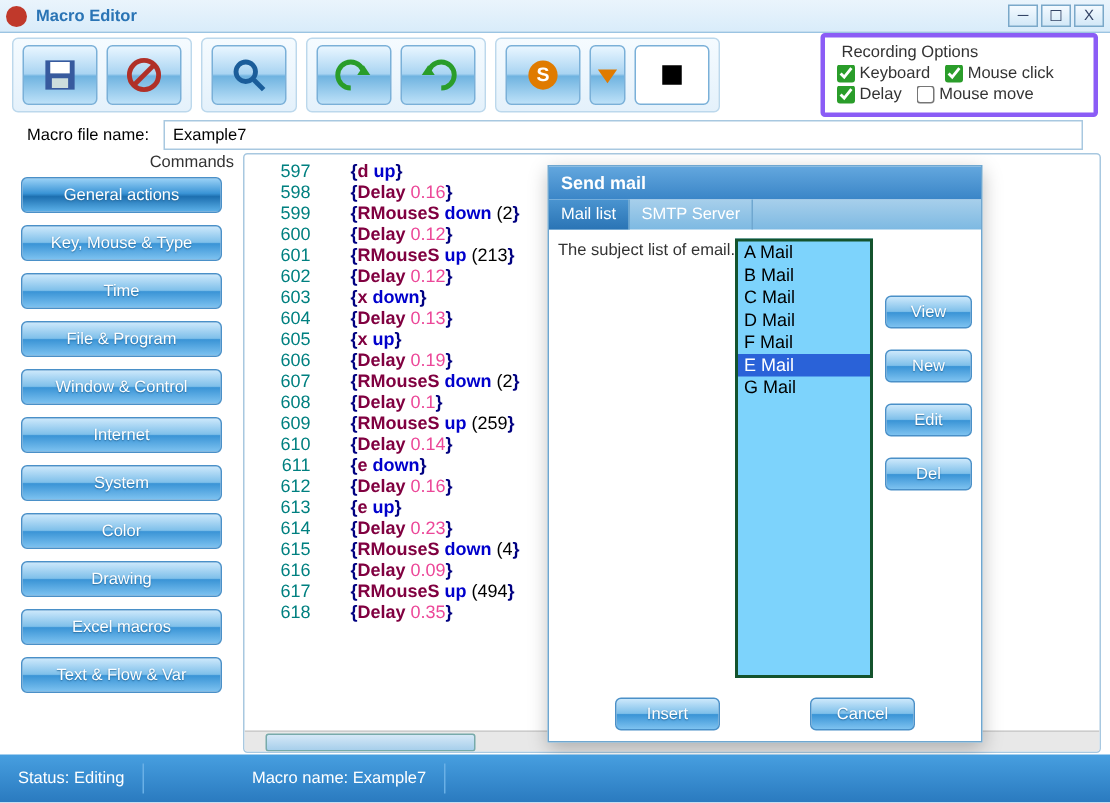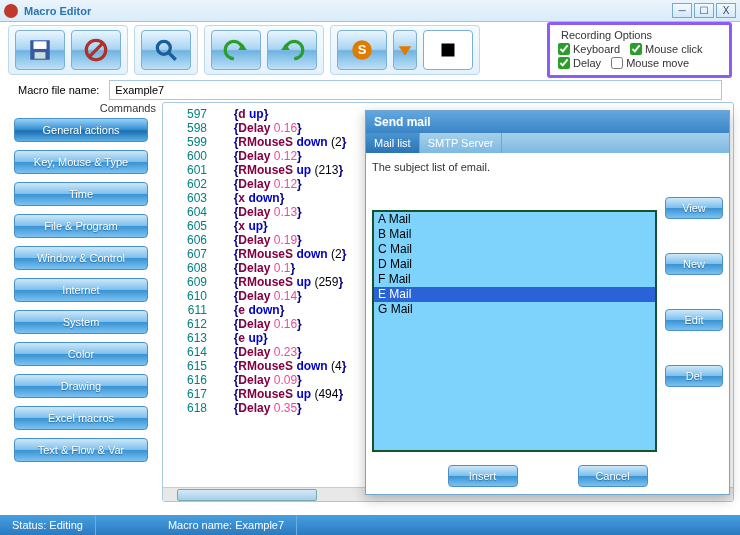--- a/index.html
+++ b/index.html
@@ -39,37 +39,37 @@
 .code .ln { width: 48px; text-align: right; color: #008080; padding-right: 10px; }
 .code .br { color: #000080; font-weight: bold; }
 .code .cmd1 { color: #800040; font-weight: bold; }
 .code .kw { color: #0000cc; font-weight: bold; }
 .code .num { color: #ec4899; font-weight: normal; }
 
 .hscroll { position: absolute; bottom: 0; left: 0; right: 0; height: 14px; background: #e8e8e8; border-top: 1px solid #ccc; }
 .hscroll .thumb { position: absolute; top: 1px; left: 14px; width: 140px; height: 12px; background: linear-gradient(#d5e8f7,#a7cfeb); border: 1px solid #7aa; border-radius: 2px; }
 
 
-.dialog { position: absolute; top: 110px; left: 365px; width: 365px; height: 385px; background: #fff; border: 1px solid #6fa7d0; box-shadow: 0 4px 12px rgba(0,0,0,.25); display: flex; flex-direction: column; }
+.dialog { position: absolute; top: 110px; left: 365px; width: 290px; height: 385px; background: #fff; border: 1px solid #6fa7d0; box-shadow: 0 4px 12px rgba(0,0,0,.25); display: flex; flex-direction: column; }
 .dlg-title { height: 22px; background: linear-gradient(#63a7de,#3a85c7); color: #fff; font-size: 12px; font-weight: bold; padding: 0 8px; line-height: 22px; }
 .tabs { height: 20px; display: flex; background: linear-gradient(#a7cfeb,#7db9e2); font-size: 11px; color: #fff; }
 .tab { padding: 0 8px; line-height: 20px; border-right: 1px solid #6fa7d0; cursor: pointer; }
 .tab.active { background: linear-gradient(#4a94d0,#2a74b5); }
 .dlg-body { flex: 1; padding: 6px; display: flex; gap: 8px; }
-.dlg-left { flex: 1; display: flex; flex-direction: column; gap: 33px; }
+.dlg-left { flex: 1; display: flex; flex-direction: row; }
 .dlg-label { font-size: 11px; color: #333; padding: 2px 0 4px; }
 .listbox { flex: 1; border: 2px solid #14532d; background: #7dd3fc; font-size: 12px; overflow: hidden; }
 .listbox .item { padding: 0 4px; line-height: 15px; cursor: pointer; }
 .listbox .item.selected { background: #2a62d8; color: #fff; }
-.dlg-right { width: 58px; display: flex; flex-direction: column; gap: 34px; padding-top: 38px; }
+.dlg-right { width: 58px; display: flex; flex-direction: column; gap: 14px; padding-top: 38px; }
 .dlg-btn { height: 22px; border: 1px solid #4a90c8; border-radius: 4px; background: linear-gradient(#cce8fb,#7fc0ea 48%,#3a94d6 52%,#7dc2f0); color: #fff; font-size: 11px; text-align: center; line-height: 20px; cursor: pointer; text-shadow: 0 1px 1px #2a6d9e; }
 .dlg-footer { height: 36px; display: flex; justify-content: center; gap: 60px; align-items: center; }
 .dlg-footer .dlg-btn { width: 70px; }
 
-.statusbar { position: absolute; bottom: 0; left: 0; right: 0; height: 20px; background: linear-gradient(#479fe0,#2a7abf); display: flex; align-items: center; color: #fff; font-size: 11px; }
+.statusbar { position: absolute; bottom: 0; left: 0; right: 0; height: 32px; background: linear-gradient(#479fe0,#2a7abf); display: flex; align-items: center; color: #fff; font-size: 11px; }
 .statusbar .cell { padding: 0 12px; border-right: 1px solid #6ab0e6; line-height: 20px; }
 </style>
 </head>
 <body>
 
 <div class="titlebar">
   <div class="app-icon"></div>
   <div class="title">Macro Editor</div>
   <div class="win-btn">─</div>
   <div class="win-btn">☐</div>

